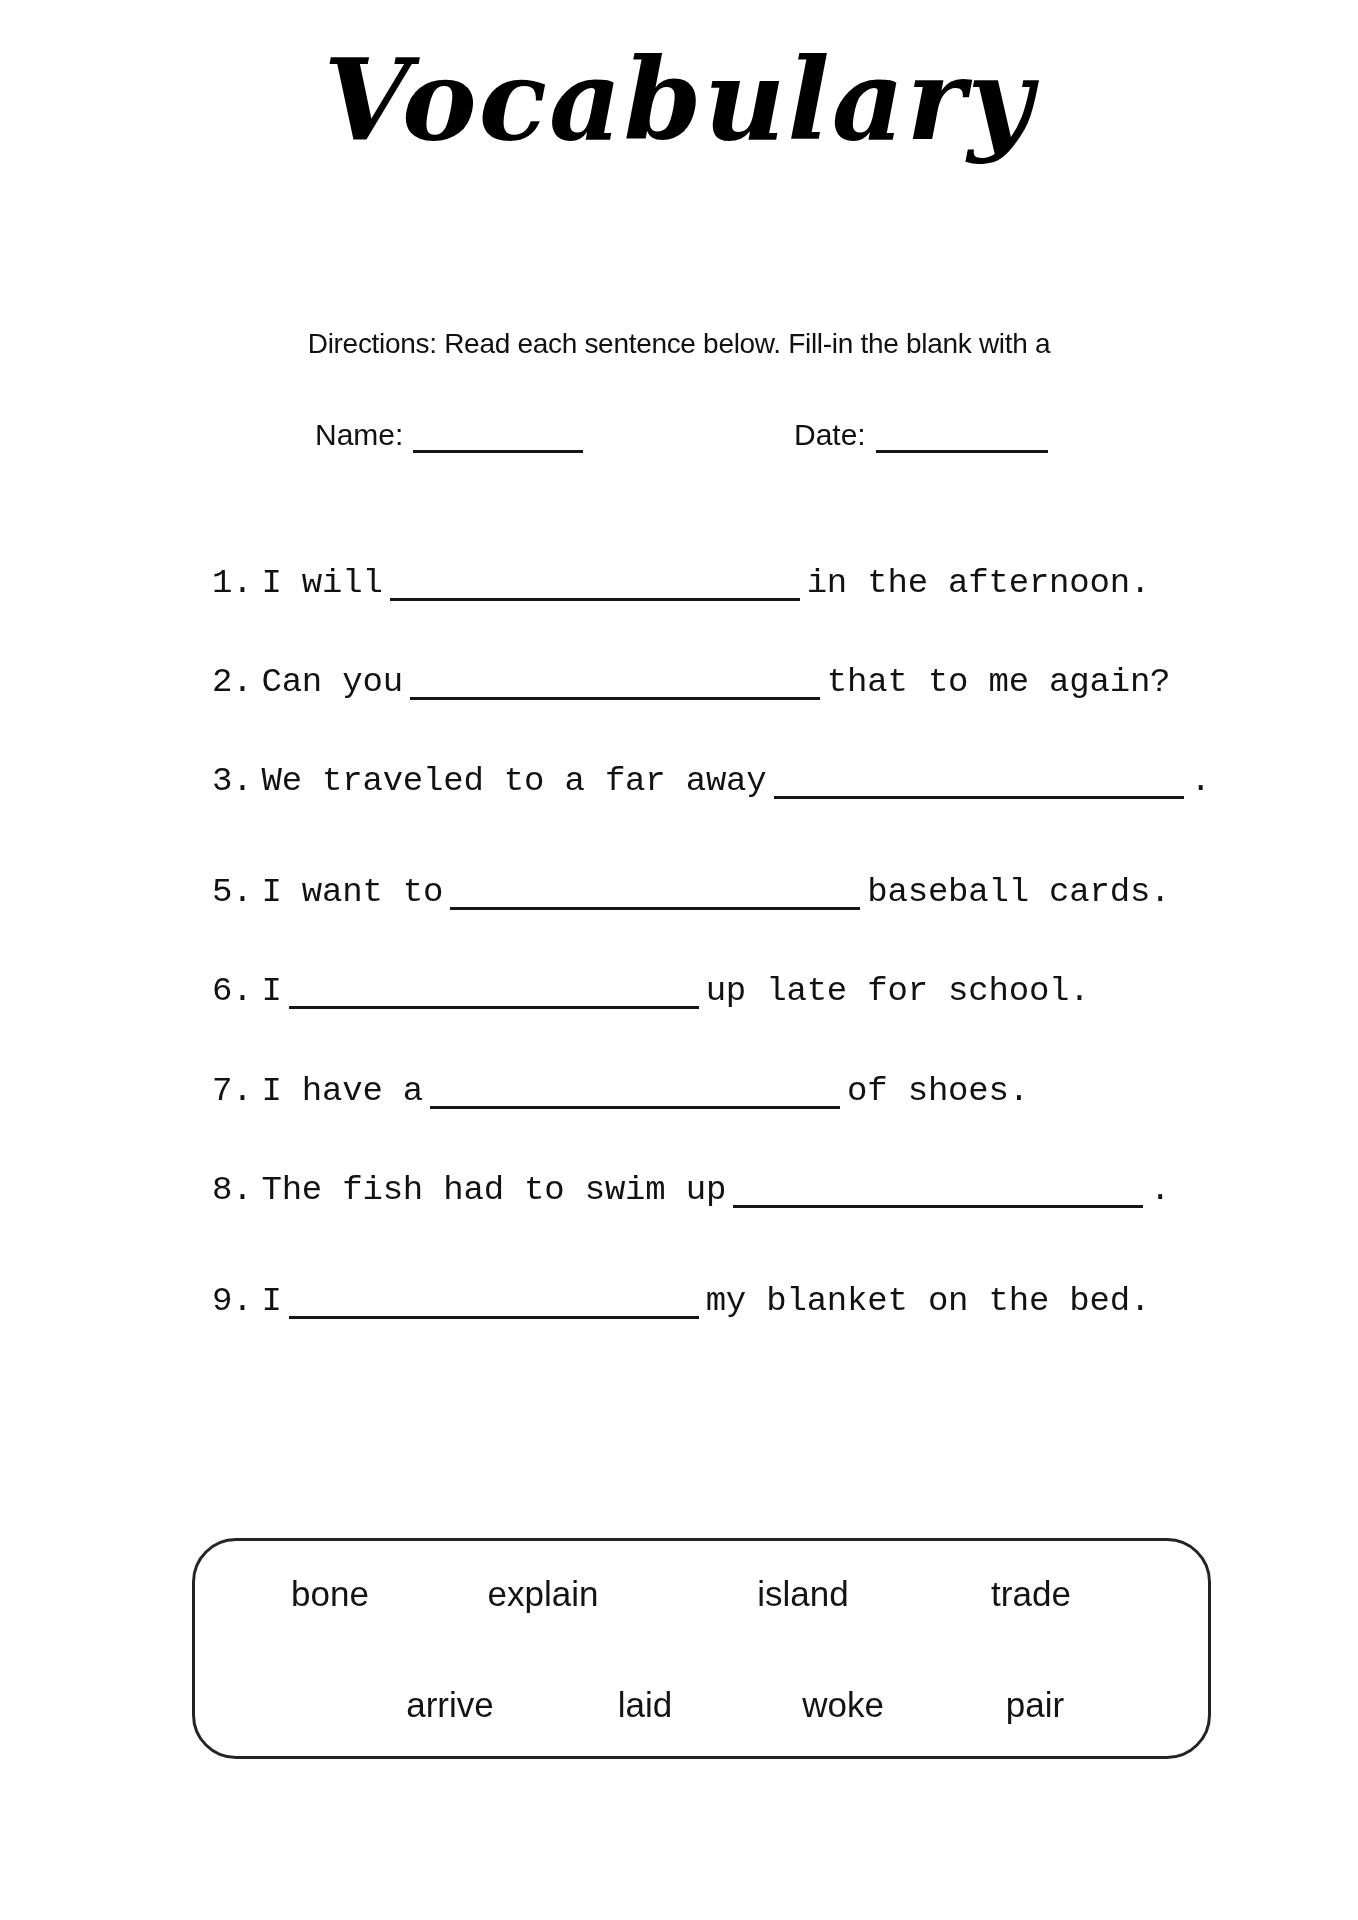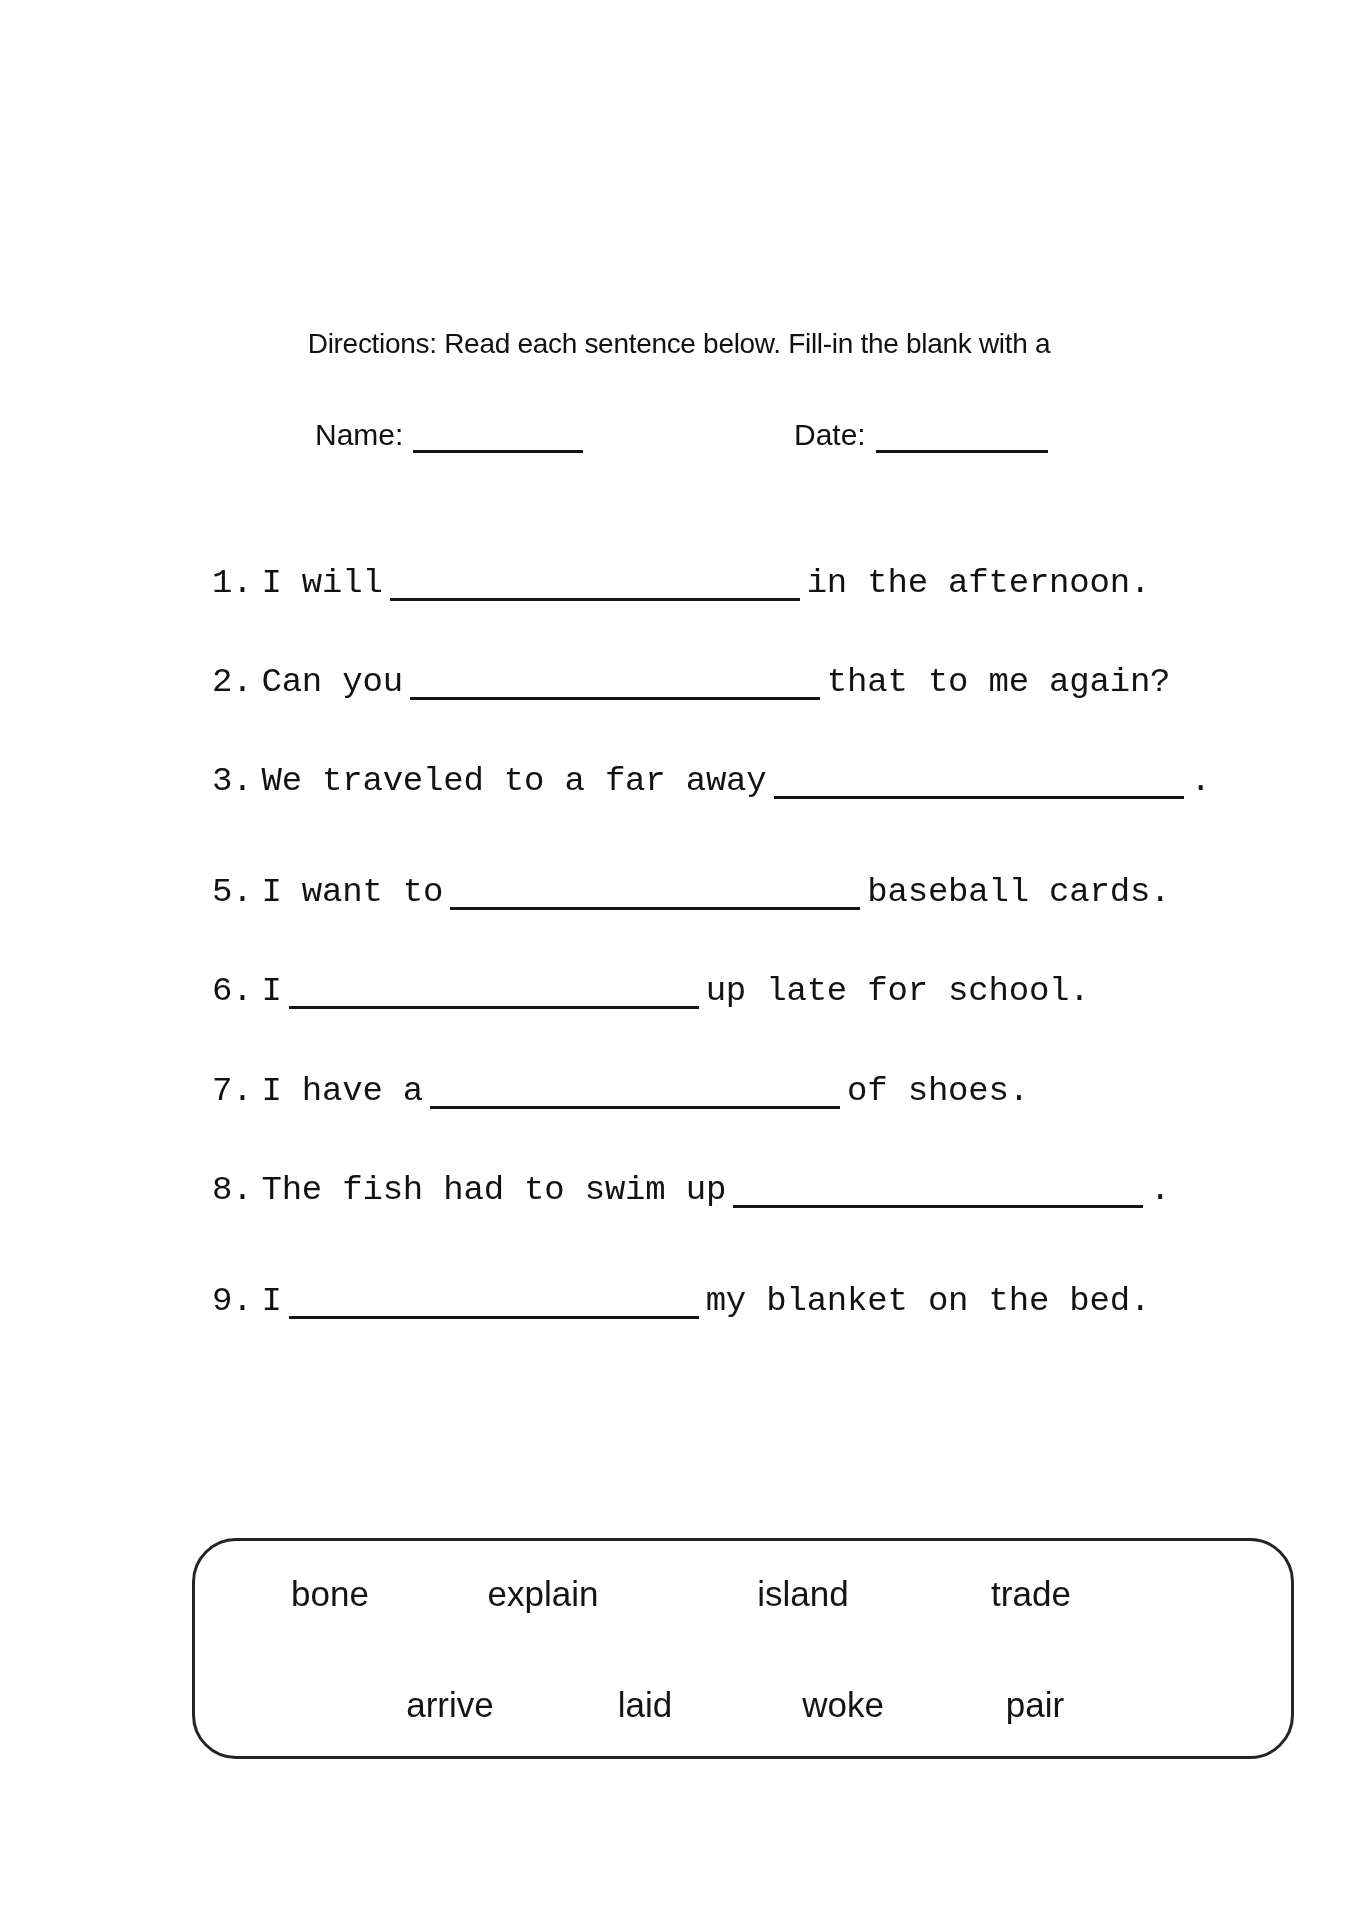--- a/index.html
+++ b/index.html
@@ -87,21 +87,21 @@
     vertical-align:-9px;
     margin:0 7px;
   }
   .sentence:nth-child(9) .blank{border-bottom-width:2.5px;}
   .num{margin-right:9px;}
   
   .word-box{
     position:absolute;
     left:192px;
     top:1538px;
-    width:1102px;
+    width:1019px;
     height:221px;
     border:3.5px solid #242424;
     border-radius:44px;
     box-sizing:border-box;
   }
   .word{
     position:absolute;
     transform:translateX(-50%);
     font-size:35px;
     color:#141414;
@@ -117,20 +117,21 @@
   .w-laid{left:450px;}
   .w-woke{left:648px;}
   .w-pair{left:840px;}
 </style>
 </head>
 <body>
 
 <div class="page">
 
   <div class="title">
+    <div>Vocabulary</div>
   </div>
 
   <div class="directions">
     <div>Directions: Read each sentence below. Fill-in the blank with a</div>
   </div>
 
   <div class="name-date">
     <span class="nd-item nd-name">
       <span>Name:</span><span class="nd-line"></span>
     </span>

